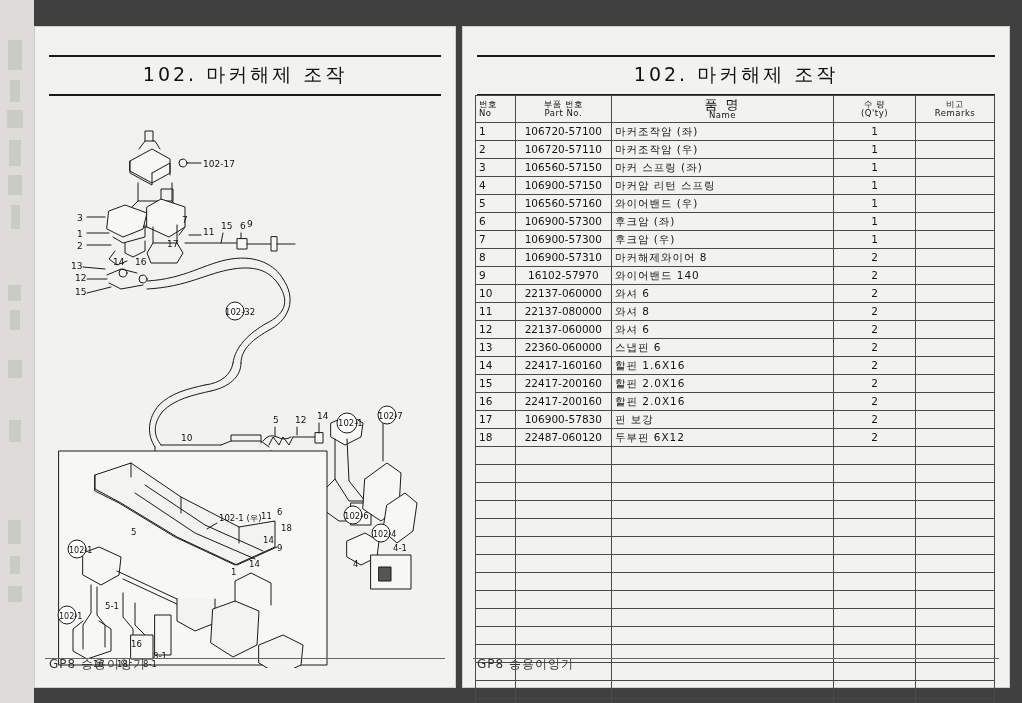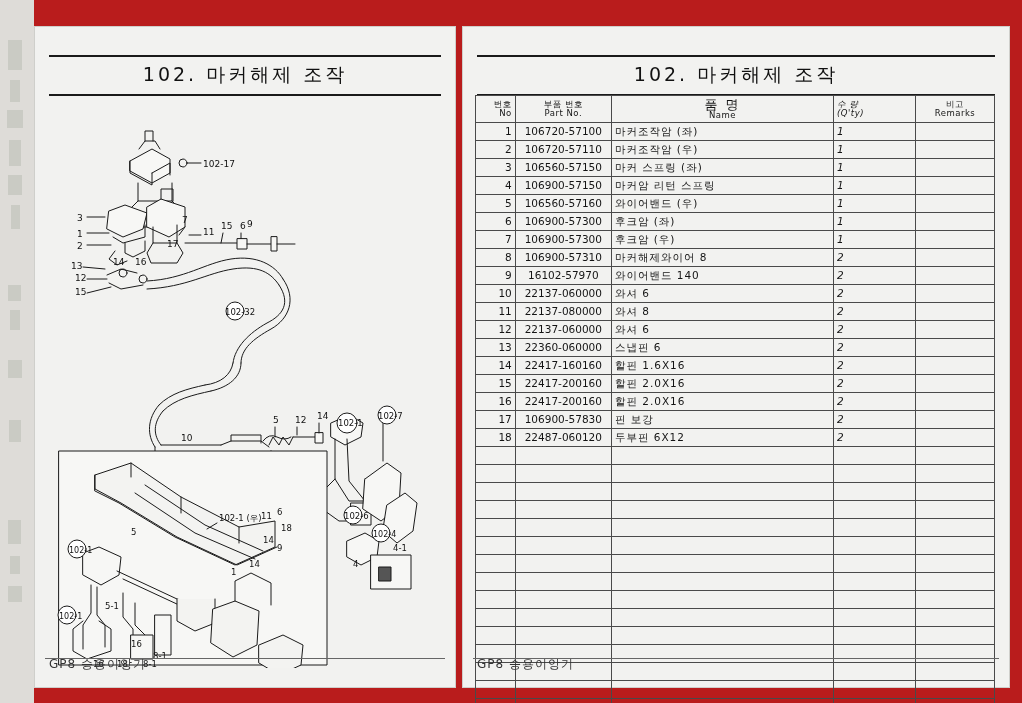--- a/index.html
+++ b/index.html
@@ -10,21 +10,21 @@
   body {
     width: 1022px;
     height: 703px;
     font-family: "DejaVu Sans", sans-serif;
     overflow: hidden;
   }
   .page {
     position: relative;
     width: 1022px;
     height: 703px;
-    background: #b91c1c;
+    background: #404040;
   }
   
   .spine {
     position: absolute;
     left: 0; top: 0;
     width: 34px; height: 703px;
     background: #dedcd8;
   }
   .spine-mark {
     position: absolute;
@@ -88,24 +88,24 @@
     padding: 0 3px;
     font-weight: normal;
     line-height: 1.05;
   }
   table.parts thead th {
     height: 26px;
     vertical-align: middle;
   }
   .th2 { display:block; font-size: 8.5px; letter-spacing:.5px; }
   .th1 { display:block; font-size: 13px; letter-spacing:2px; }
-  .c-no     { width: 34px;  text-align: right; }
+  .c-no     { width: 34px;  text-align: left; }
   .c-part   { width: 92px; text-align: center; }
   .c-name   { width: 226px; text-align: center; letter-spacing: 1px;}
-  .c-qty    { width: 78px;  text-align: left; font-style: italic; }
+  .c-qty    { width: 78px;  text-align: center; }
   .c-rem    { width: 74px;  text-align: center; }
   td.c-name { text-align: left; }
   .blank-row td { height: 17px; }
 
   
   .fig {
     position: absolute;
     left: 0; top: 96px;
     width: 420px; height: 545px;
   }

